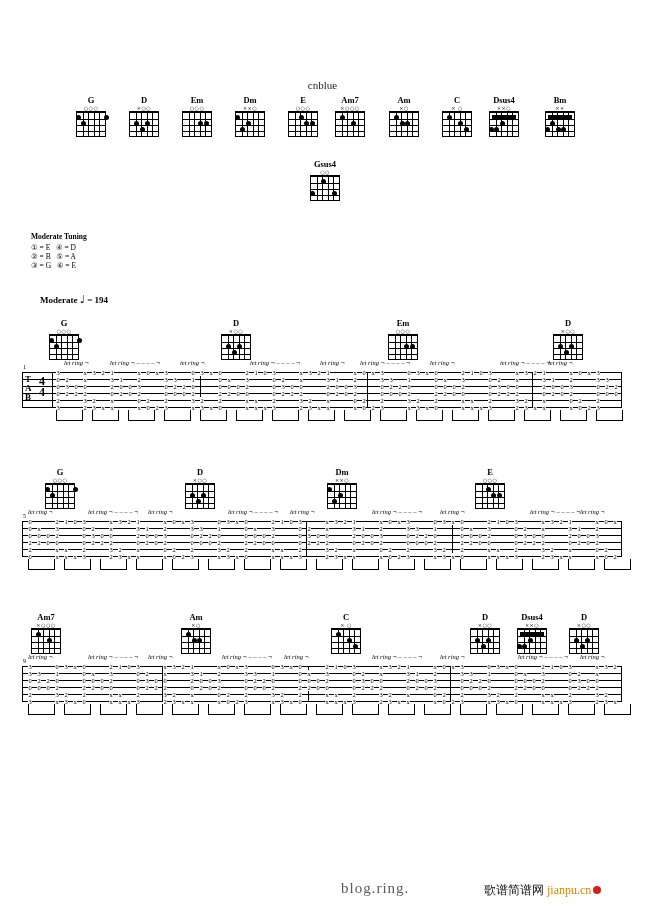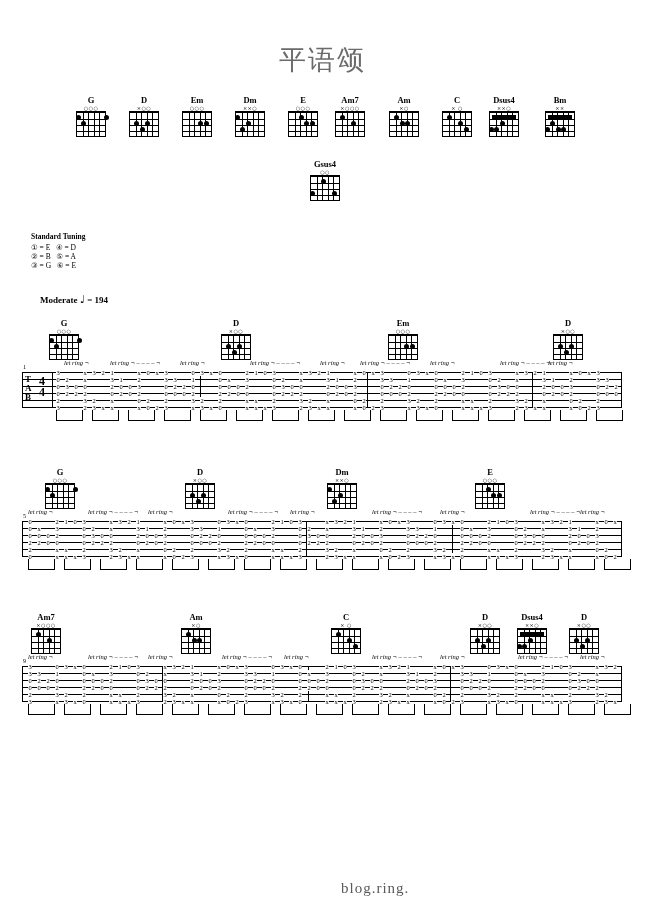--- a/index.html
+++ b/index.html
@@ -171,21 +171,21 @@
   .watermark .dot{
      display:inline-block;width:8px;height:8px;border-radius:50%;
      background:#cf2020;margin-left:2px;
   }
 </style>
 </head>
 <body>
 
 <div class="page">
 
-  <div class="title">平语颂</div>
+  <div class="subtitle">cnblue</div>
 
   <div id="top-chords">
       <div class="chord" style="left: 71px; top: 96px;">
         <div class="cname">G</div>
         <div class="marks">○○○</div>
         <div class="grid">
           <div class="v" style="left: 5.6px;"></div>
           <div class="v" style="left: 11.2px;"></div>
           <div class="v" style="left: 16.8px;"></div>
           <div class="v" style="left: 22.4px;"></div>
@@ -356,21 +356,21 @@
           <div class="h" style="top: 12px;"></div>
           <div class="h" style="top: 18px;"></div>
           <div class="dot" style="left: -1.5px; top: 13.5px;"></div>
           <div class="dot" style="left: 20.9px; top: 13.5px;"></div>
           <div class="dot" style="left: 9.7px; top: 1.5px;"></div>
         </div>
       </div>
     </div>
 
   <div class="tuning">
-    <div class="thead">Standard Tuning</div>
+    <div class="thead">Moderate Tuning</div>
     <div class="trow">① = E   ④ = D</div>
     <div class="trow">② = B   ⑤ = A</div>
     <div class="trow">③ = G   ⑥ = E</div>
   </div>
 
   <div class="tempo">
     <span>Moderate</span>
     <span class="note">♩</span>
     <span>= 194</span>
   </div>
@@ -1297,20 +1297,25 @@
             <div class="stem" style="left: 572px; top: 2px; height: 11px;"></div>
             <div class="beam" style="left: 582px; width: 26px; top: 12px;"></div>
             <div class="stem" style="left: 582px; top: 2px; height: 11px;"></div>
             <div class="stem" style="left: 608px; top: 2px; height: 11px;"></div>
           </div>
         </div>
       </div>
     </div>
 
   <div class="blogtext">blog.ring.</div>
+  <div class="watermark">
+    <span class="cn">歌谱简谱网</span>
+    <span class="en">jianpu.cn</span>
+    <span class="dot"></span>
+  </div>
 <div class="chord" style="left: 44px; top: 319px;">
       <div class="cname">G</div>
       <div class="marks">○○○</div>
       <div class="grid">
         <div class="v" style="left: 5.6px;"></div>
         <div class="v" style="left: 11.2px;"></div>
         <div class="v" style="left: 16.8px;"></div>
         <div class="v" style="left: 22.4px;"></div>
         <div class="h" style="top: 6px;"></div>
         <div class="h" style="top: 12px;"></div>

